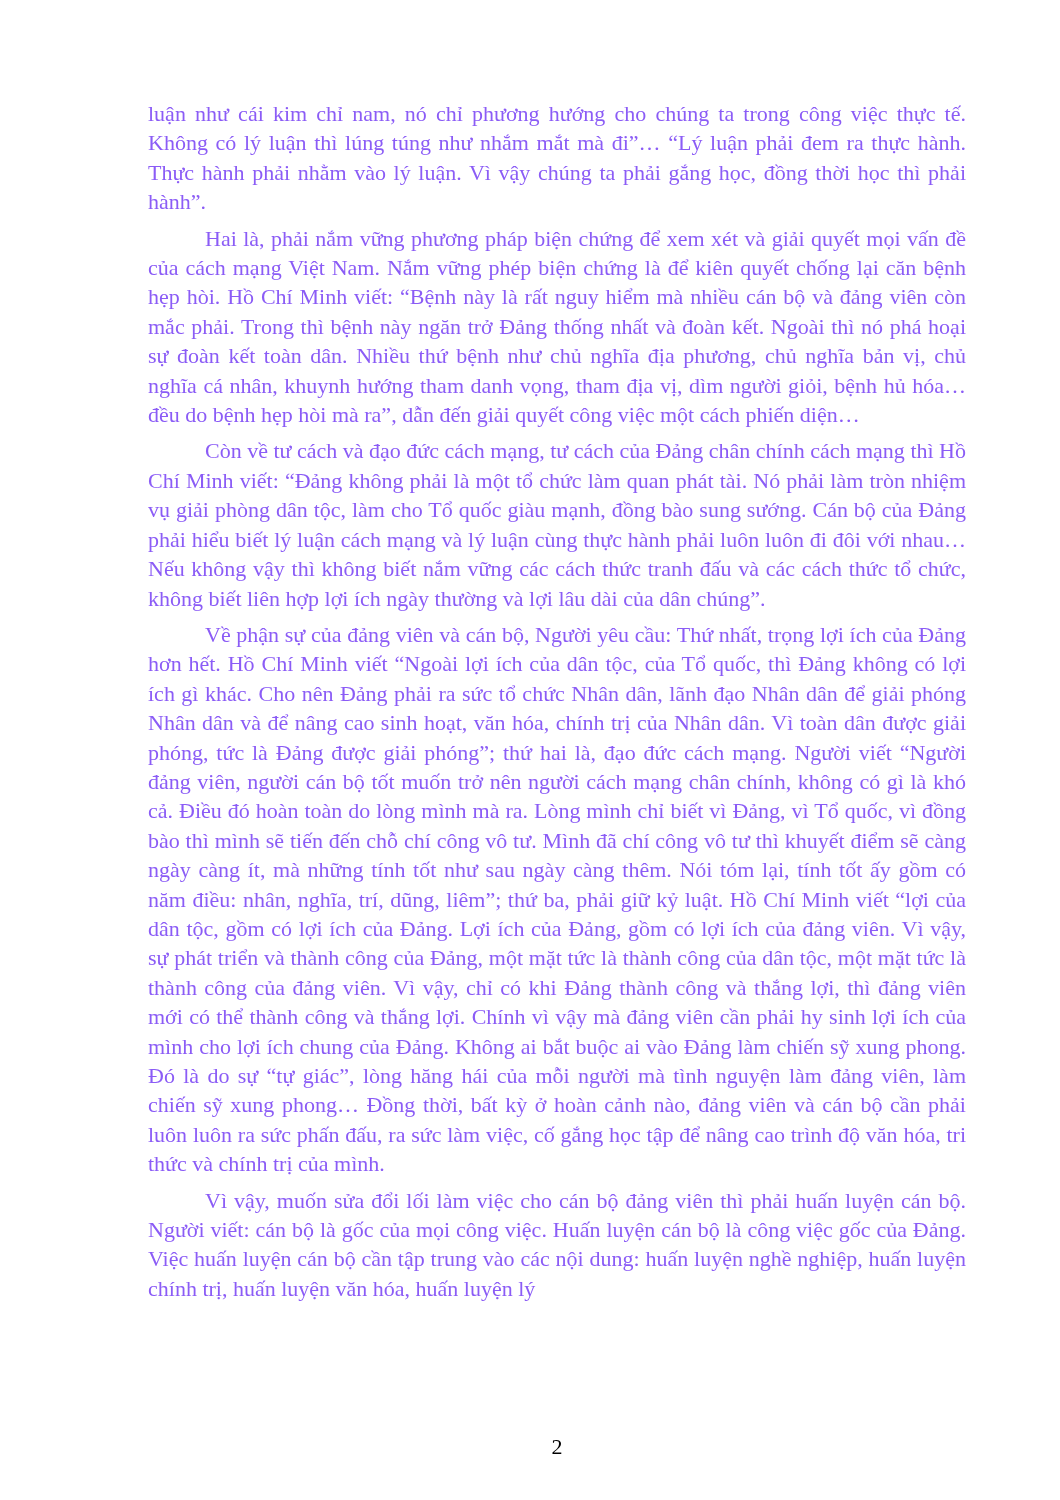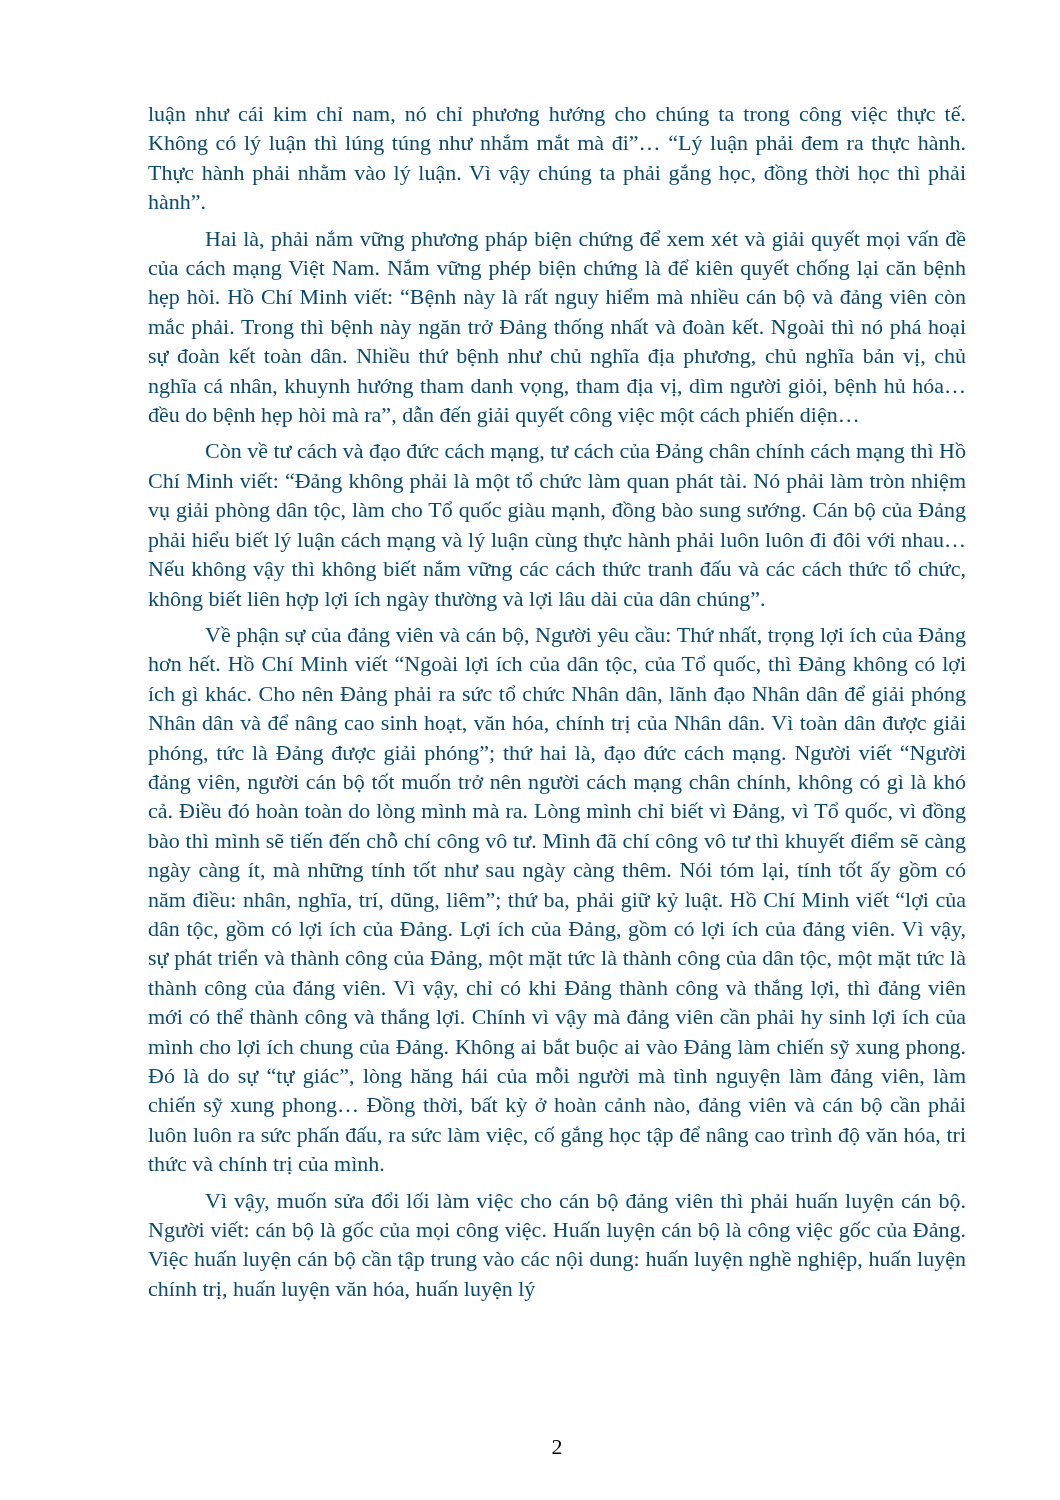--- a/index.html
+++ b/index.html
@@ -15,21 +15,21 @@
     overflow: hidden;
   }
   .text-block {
     position: absolute;
     left: 148px;
     top: 99px;
     width: 818px;
     font-family: "Liberation Serif", "DejaVu Serif", serif;
     font-size: 22px;
     line-height: 29.4px;
-    color: #0c4a6e;
+    color: #8b5cf6;
     text-align: justify;
   }
   .text-block p {
     margin: 0 0 7px 0;
     padding: 0;
   }
   .text-block p.indent {
     text-indent: 57px;
   }
   .page-number {

